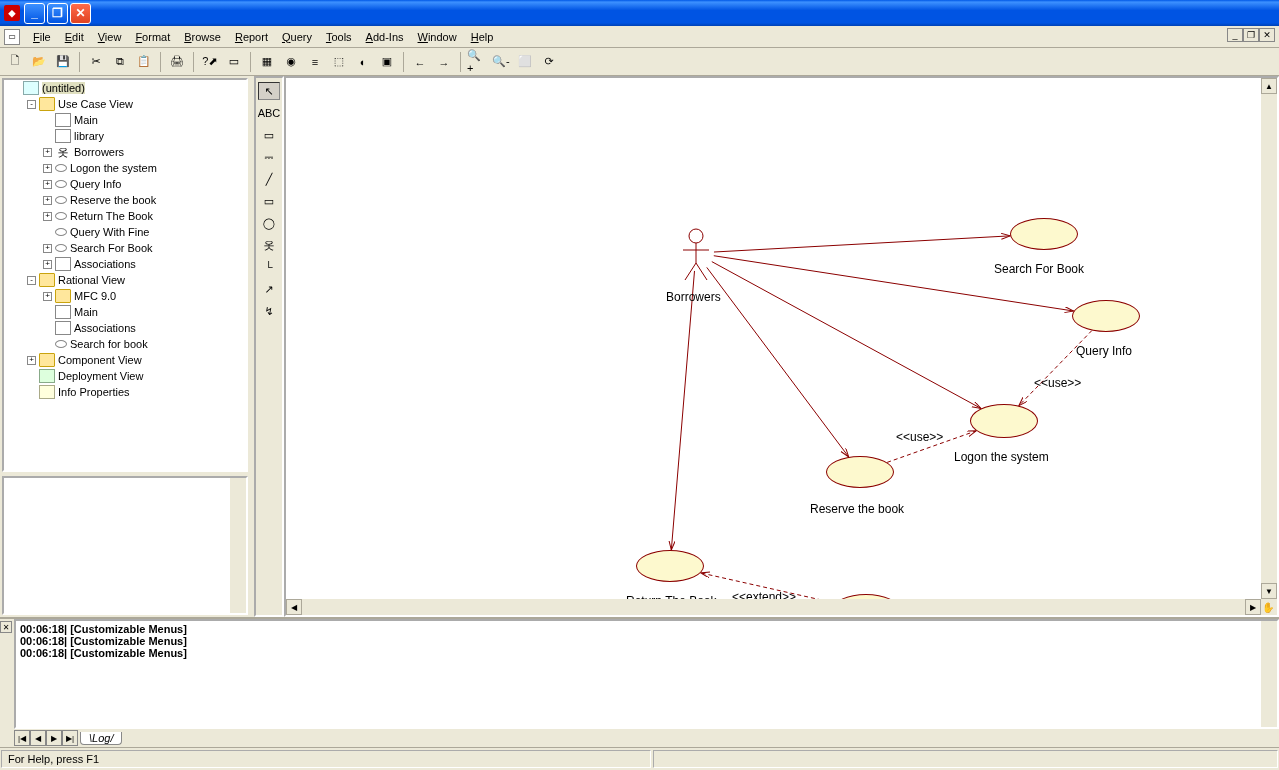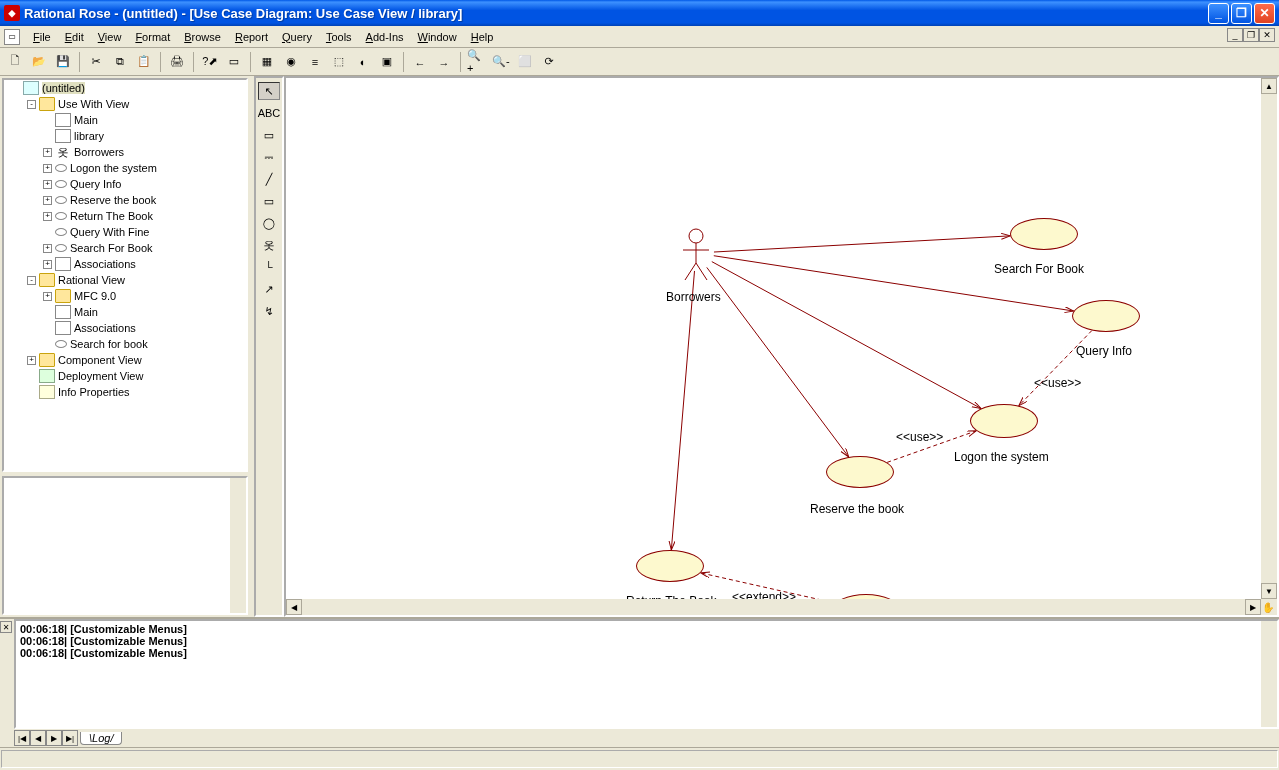--- a/index.html
+++ b/index.html
@@ -65,21 +65,20 @@
 .statusbar .pane { border:1px inset #fff; padding:2px 6px; height:18px; margin:0 1px; }
 .statusbar .pane.help { flex:0 0 650px; }
 .statusbar .pane.lang { flex:0 0 225px; }
 .statusbar .pane.rest { flex:1; }
 </style>
 </head>
 <body>
 
 <div class="titlebar">
   <div class="app-icon">◆</div>
-  <div class="title">Rational Rose - (untitled) - [Use Case Diagram: Use Case View / library]</div>
   <div class="winbtns">
     <div class="winbtn min">_</div>
     <div class="winbtn max">❐</div>
     <div class="winbtn close">✕</div>
   </div>
 </div>
 
 <div class="menubar">
   <div class="mdi-icon">▭</div>
   <div id="menu-items" style="display: flex; justify-content: center;">
@@ -138,21 +137,21 @@
         <div class="tree-node selected">
           <span class="spacer" style="width: 4px;"></span>
           <span style="width: 15px; display: inline-block;"></span>
           <span class="icon pkg"></span>
           <span class="label">(untitled)</span>
         </div>
         <div class="tree-node">
           <span class="spacer" style="width: 20px;"></span>
           <span class="expander">-</span>
           <span class="icon folder"></span>
-          <span class="label">Use With View</span>
+          <span class="label">Use Case View</span>
         </div>
         <div class="tree-node">
           <span class="spacer" style="width: 36px;"></span>
           <span style="width: 15px; display: inline-block;"></span>
           <span class="icon diagram"></span>
           <span class="label">Main</span>
         </div>
         <div class="tree-node">
           <span class="spacer" style="width: 36px;"></span>
           <span style="width: 15px; display: inline-block;"></span>
@@ -342,14 +341,15 @@
   <div class="log-tabs">
     <div class="nav">|◀</div>
     <div class="nav">◀</div>
     <div class="nav">▶</div>
     <div class="nav">▶|</div>
     <div class="tab">\<span>Log</span>/</div>
   </div>
 </div>
 
 <div class="statusbar">
+  <div class="pane help">For Help, press F1</div>
   <div class="pane rest"></div>
 </div>
 
 </body></html>

